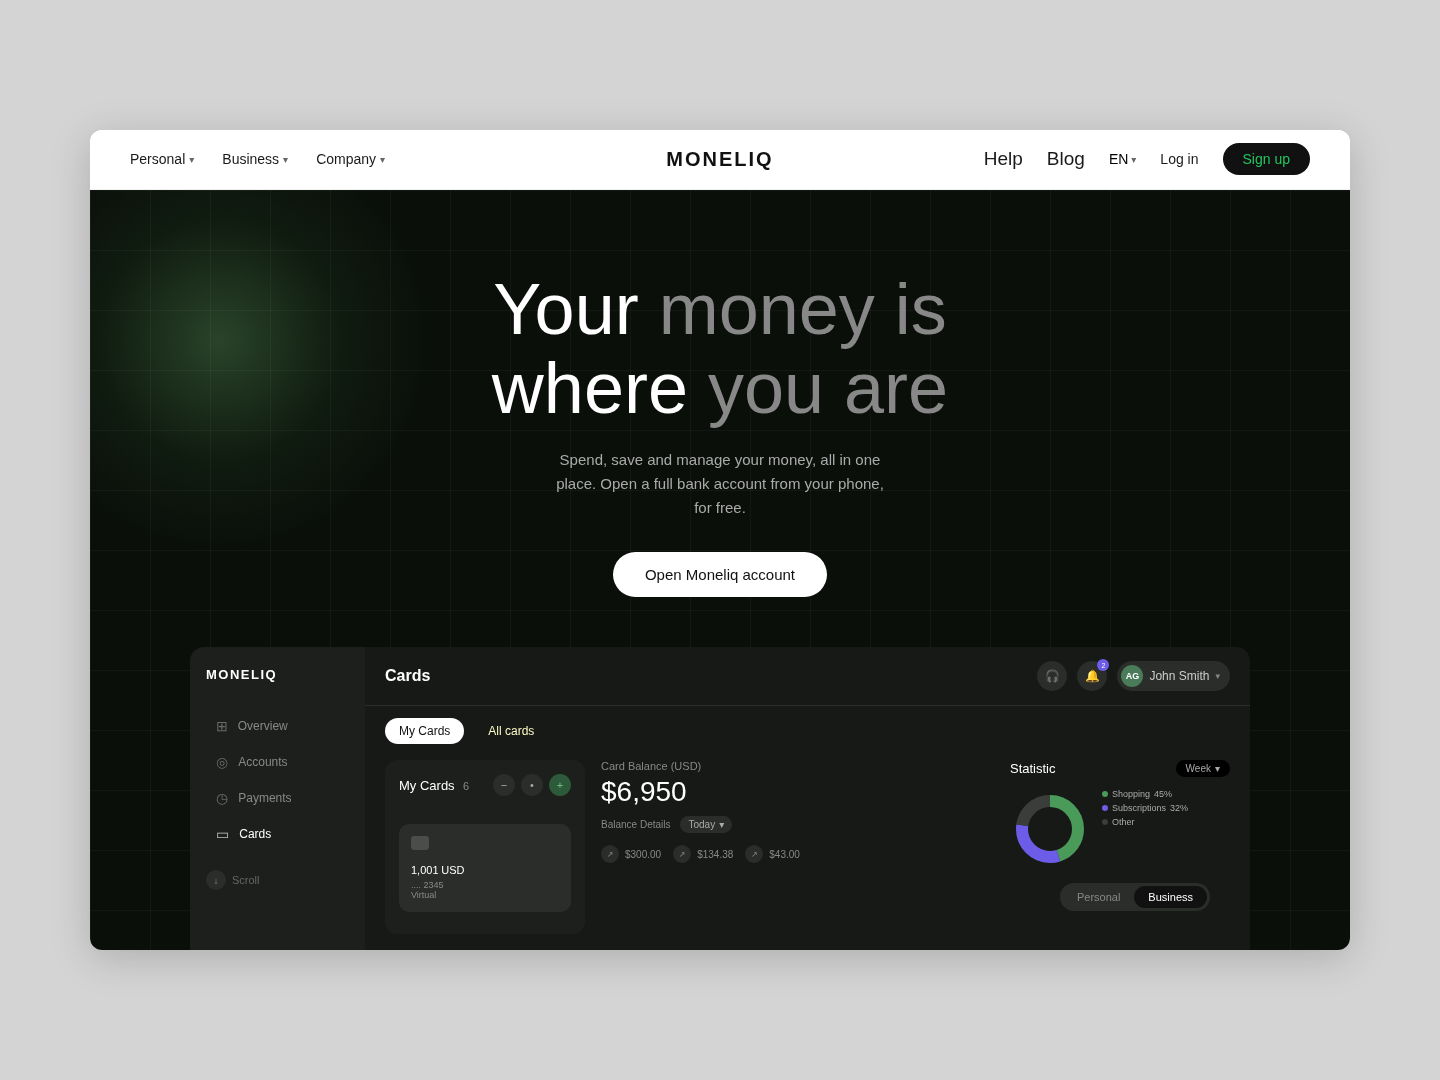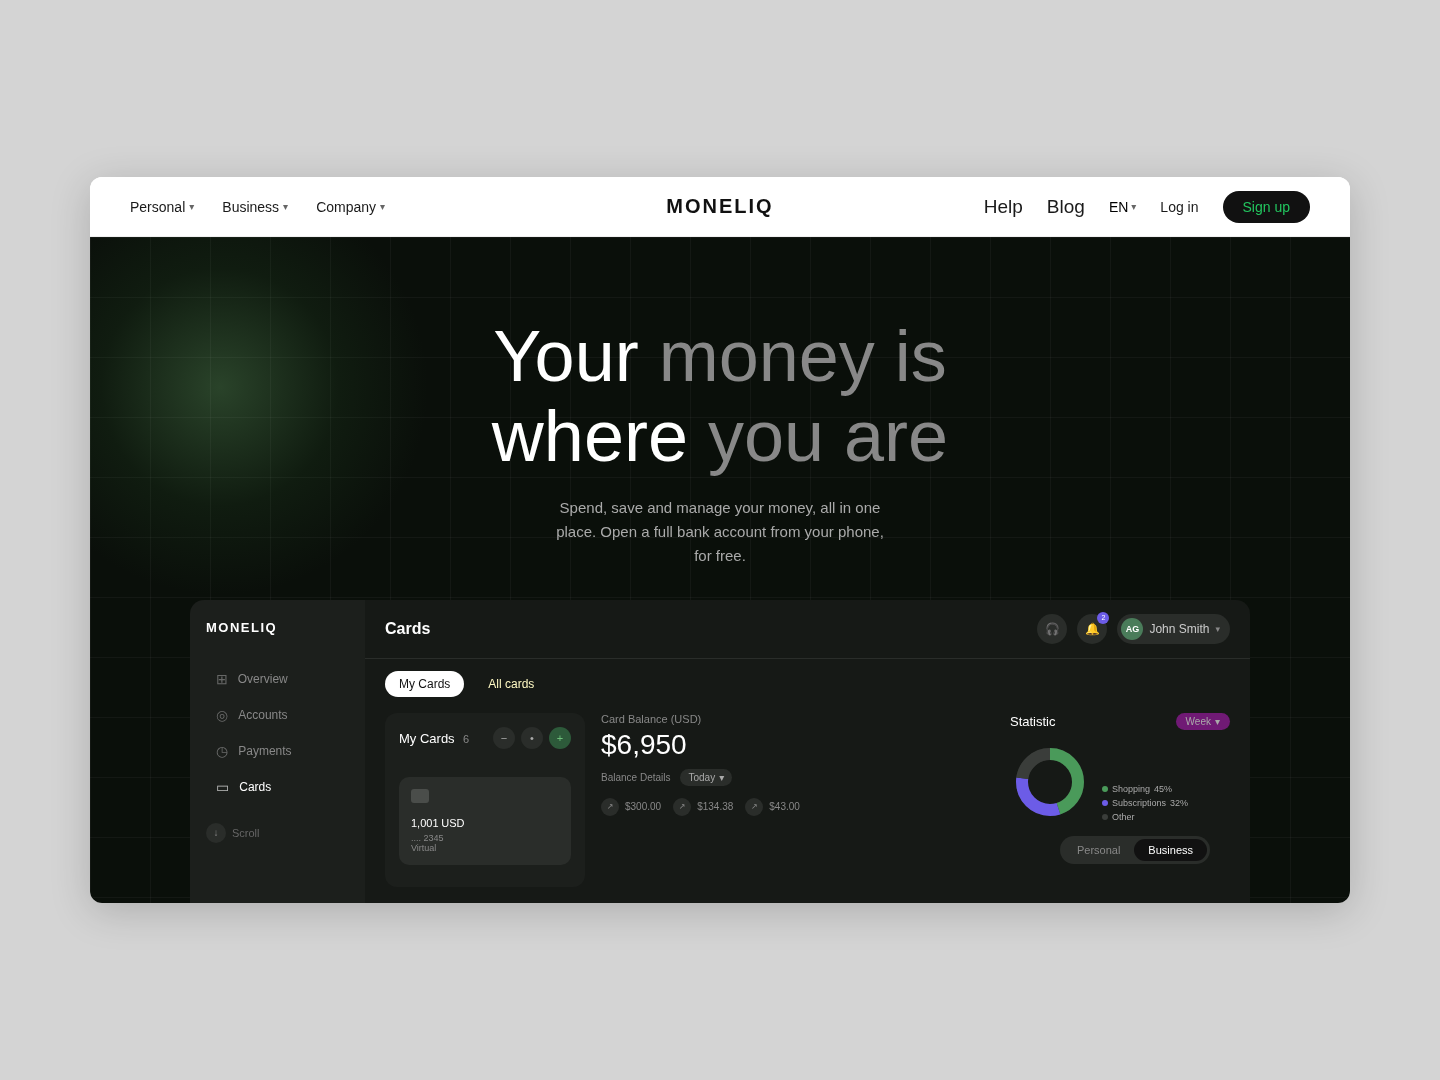--- a/index.html
+++ b/index.html
@@ -358,28 +358,28 @@
       display: flex;
       align-items: center;
       justify-content: space-between;
       margin-bottom: 12px;
     }
     .db-stat-title { font-size: 13px; color: #fff; font-weight: 500; }
     .db-stat-period {
       display: flex;
       align-items: center;
       gap: 4px;
-      background: #701a75;
+      background: #000000;
       border-radius: 12px;
       padding: 3px 10px;
       font-size: 10px;
       color: #aaa;
       cursor: pointer;
     }
-    .db-stat-content { display: flex; align-items: flex-end; gap: 12px; }
+    .db-stat-content { display: flex; align-items: flex-start; gap: 12px; }
     
     .donut-wrapper { position: relative; flex-shrink: 0; }
     .donut-svg { width: 80px; height: 80px; }
     .stat-legend { font-size: 9px; color: #aaa; }
     .stat-legend-item { display: flex; align-items: center; gap: 4px; margin-bottom: 4px; }
     .stat-dot { width: 6px; height: 6px; border-radius: 50%; }
     .stat-dot.green { background: #4a9a5a; }
     .stat-dot.purple { background: #6c5ce7; }
     .stat-dot.dark { background: #3a3d3a; }
 
@@ -440,20 +440,21 @@
 
   <section class="hero">
     <div class="hero-glow"></div>
     <div class="hero-grid"></div>
     <div class="hero-content">
       <h1 class="hero-title">
         <span>Your <span class="dim">money</span> <span class="dim">is</span></span><br>
         <span>where <span class="dim">you</span> <span class="dim">are</span></span>
       </h1>
       <p class="hero-sub">Spend, save and manage your money, all in one place. Open a full bank account from your phone, for free.</p>
+      <button class="hero-cta">Open Moneliq account</button>
     </div>
 
     <div class="dashboard-preview">
 
       <div class="db-sidebar">
         <div class="db-logo">MONELIQ</div>
         <div class="db-nav-item">
           <span class="db-icon">⊞</span>
           <span>Overview</span>
         </div>

